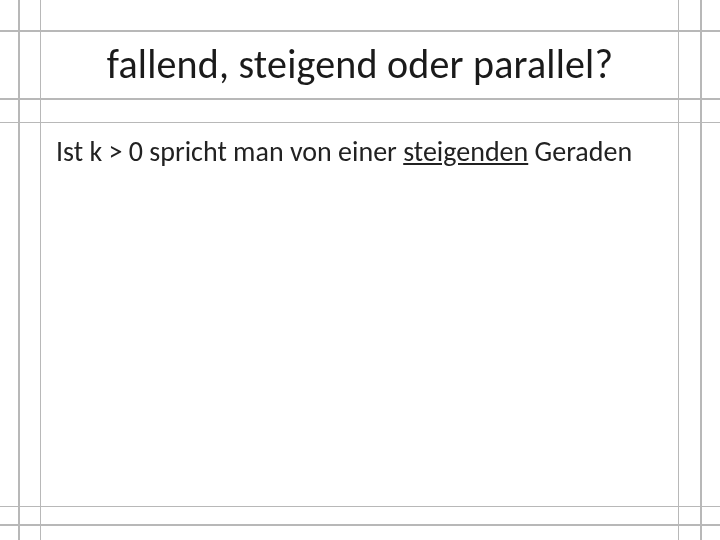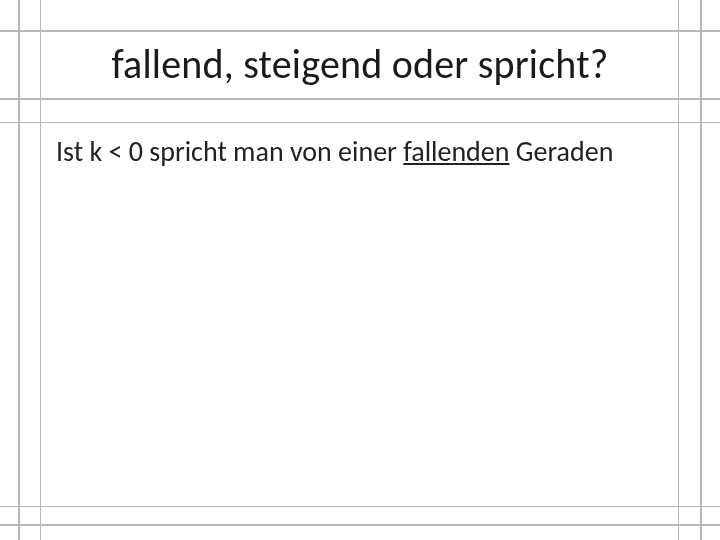--- a/index.html
+++ b/index.html
@@ -80,21 +80,21 @@
   <div class="hline top1"></div>
   <div class="hline top2"></div>
   <div class="hline mid1"></div>
   <div class="hline bot1"></div>
   <div class="hline bot2"></div>
   <div class="vline l1"></div>
   <div class="vline l2"></div>
   <div class="vline r1"></div>
   <div class="vline r2"></div>
 
-  <div class="title">fallend, steigend oder spricht?</div>
+  <div class="title">fallend, steigend oder parallel?</div>
 
   <div class="body">
+    <p class="para"><span>Ist k &gt; 0 spricht man von einer </span><span class="u">steigenden</span><span> Geraden</span></p>
 
 
-    <p class="para"><span>Ist k &lt; 0 spricht man von einer </span><span class="u">fallenden</span><span> Geraden</span></p>
   </div>
 
 </div>
 
 </body></html>

